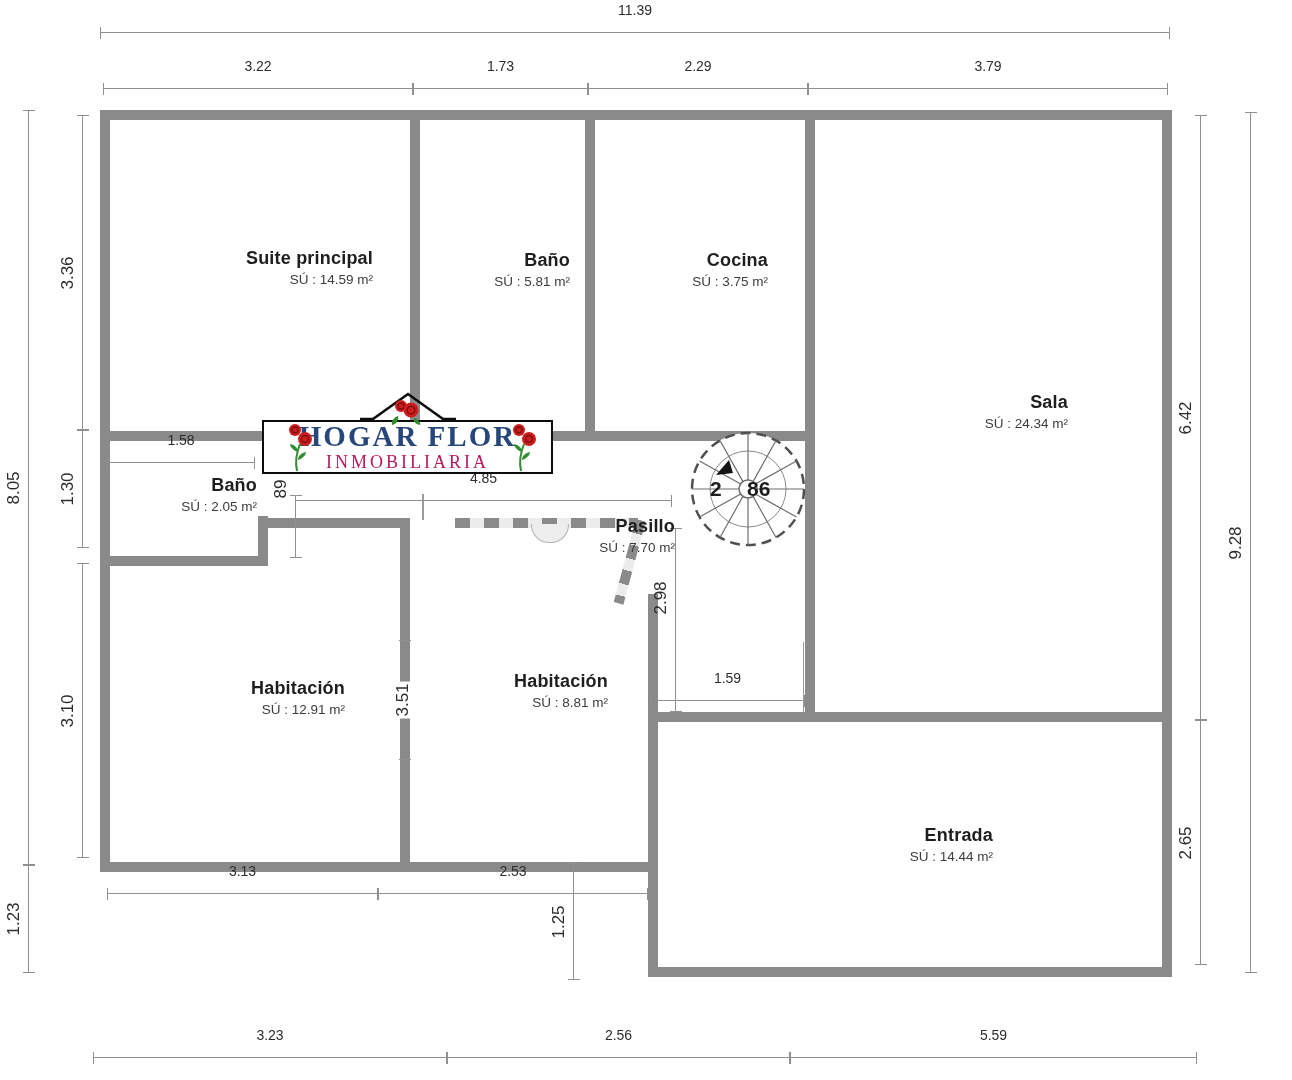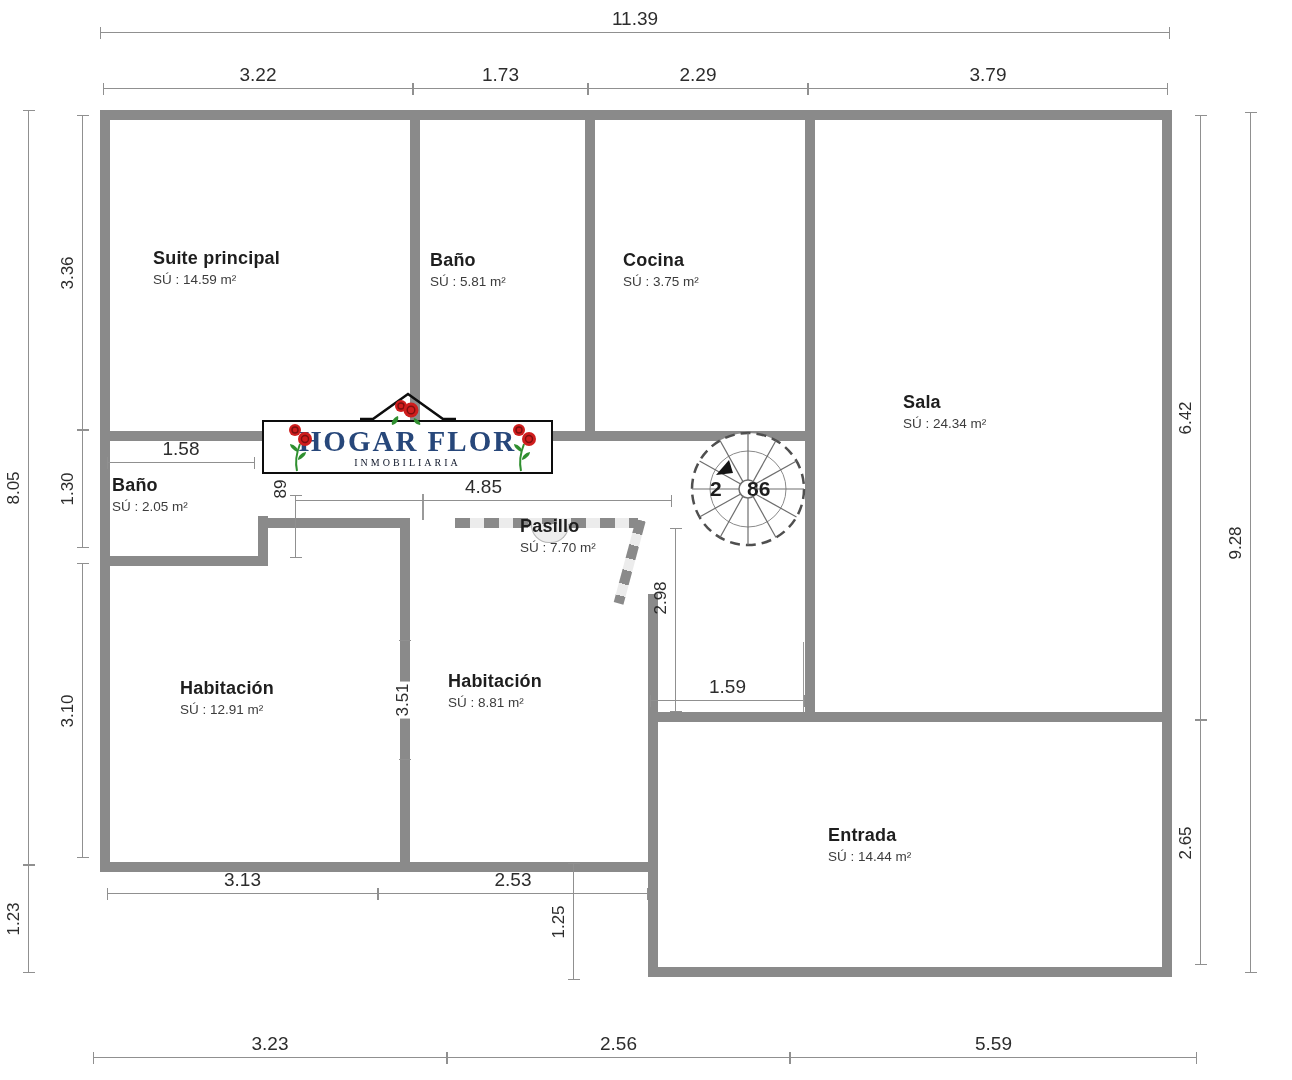--- a/index.html
+++ b/index.html
@@ -6,36 +6,36 @@
   .plan{position:relative;width:1292px;height:1080px;background:#ffffff;font-family:"Liberation Sans",sans-serif;overflow:hidden;}
   .w{position:absolute;background:#8a8a8a;}
   .dash-h{position:absolute;background:repeating-linear-gradient(90deg,#8a8a8a 0 15px,#ececec 15px 29px);}
   .dash-d{position:absolute;background:repeating-linear-gradient(180deg,#8a8a8a 0 14px,#ececec 14px 26px);transform-origin:top left;}
   .xline{position:absolute;background:#9a9a9a;}
 
   .hdim{position:absolute;height:0;border-top:1px solid #909090;}
   .hdim::before,.hdim::after{content:"";position:absolute;top:-6px;width:1px;height:12px;background:#909090;}
   .hdim::before{left:0;}
   .hdim::after{right:0;}
-  .hdim .dl{position:absolute;bottom:3px;left:50%;transform:translateX(-50%);font-size:19px;color:#2d2d2d;white-space:nowrap;text-align:right;}
+  .hdim .dl{position:absolute;bottom:15px;left:50%;transform:translateX(-50%);font-size:14px;color:#2d2d2d;white-space:nowrap;text-align:right;}
 
   .vdim{position:absolute;width:0;border-left:1px solid #909090;}
   .vdim::before,.vdim::after{content:"";position:absolute;left:-6px;width:12px;height:1px;background:#909090;}
   .vdim::before{top:0;}
   .vdim::after{bottom:0;}
   .vdim .dl{position:absolute;top:50%;left:-25px;transform:translateY(-50%) rotate(180deg);writing-mode:vertical-rl;font-size:17px;color:#2d2d2d;white-space:nowrap;}
   .vdim .dl.onwall{left:-12px;background:#fff;padding:2px 0;}
 
-  .room{position:absolute;text-align:left;}
+  .room{position:absolute;text-align:right;}
   .room .rname{font-weight:bold;font-size:18px;color:#1e1e1e;letter-spacing:.2px;}
   .room .rarea{font-size:13.5px;color:#3c3c3c;margin-top:3px;}
 
   .brandbox{position:absolute;left:262px;top:420px;width:291px;height:54px;background:#fff;border:2px solid #0d0d0d;box-sizing:border-box;display:flex;flex-direction:column;align-items:center;justify-content:center;z-index:6;}
   .brandtitle{font-family:"Liberation Serif",serif;font-weight:bold;font-size:29px;letter-spacing:2px;color:#27477a;line-height:1.05;}
-  .brandsub{font-family:"Liberation Serif",serif;font-size:10px;letter-spacing:3px;color:#0f172a;line-height:1.1;margin-top:1px;}
+  .brandsub{font-family:"Liberation Serif",serif;font-size:18px;letter-spacing:3px;color:#be185d;line-height:1.1;margin-top:1px;}
   .rose{position:absolute;z-index:8;}
   .roof{position:absolute;left:358px;top:388px;z-index:5;}
 
   .stair{position:absolute;left:688px;top:429px;z-index:4;}
   .stairnum{position:absolute;font-size:21px;font-weight:600;color:#1d1d1d;z-index:5;}
 
   .arc{position:absolute;left:531px;top:524px;width:36px;height:18px;background:#ededed;border:1px solid #b5b5b5;border-top:none;border-radius:0 0 18px 18px;z-index:2;}
   .leaf{position:absolute;background:#9a9a9a;}
 </style>
 </head>

